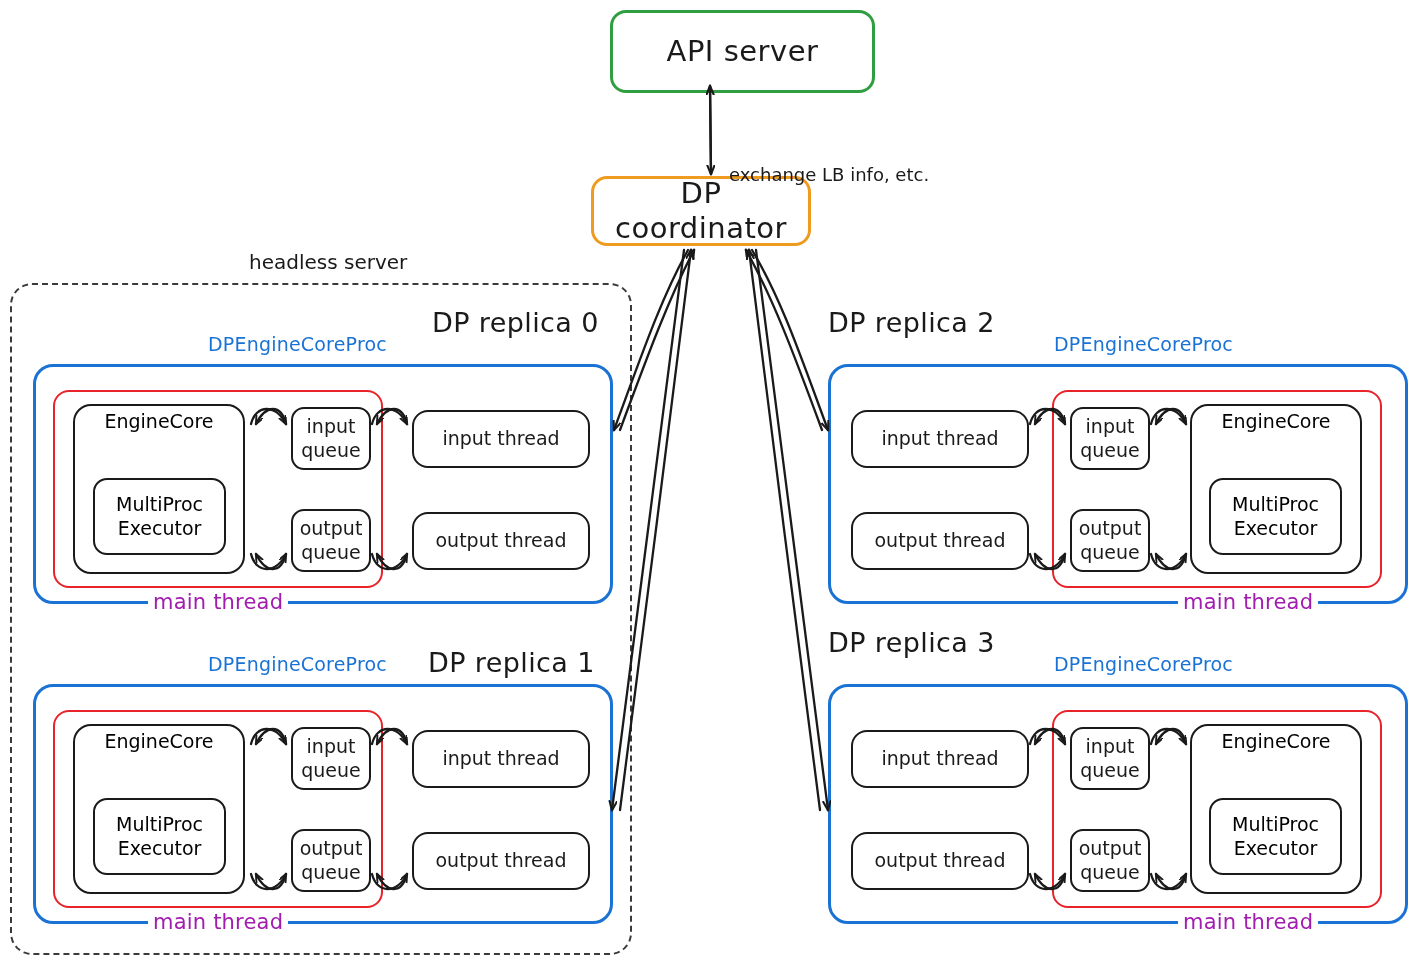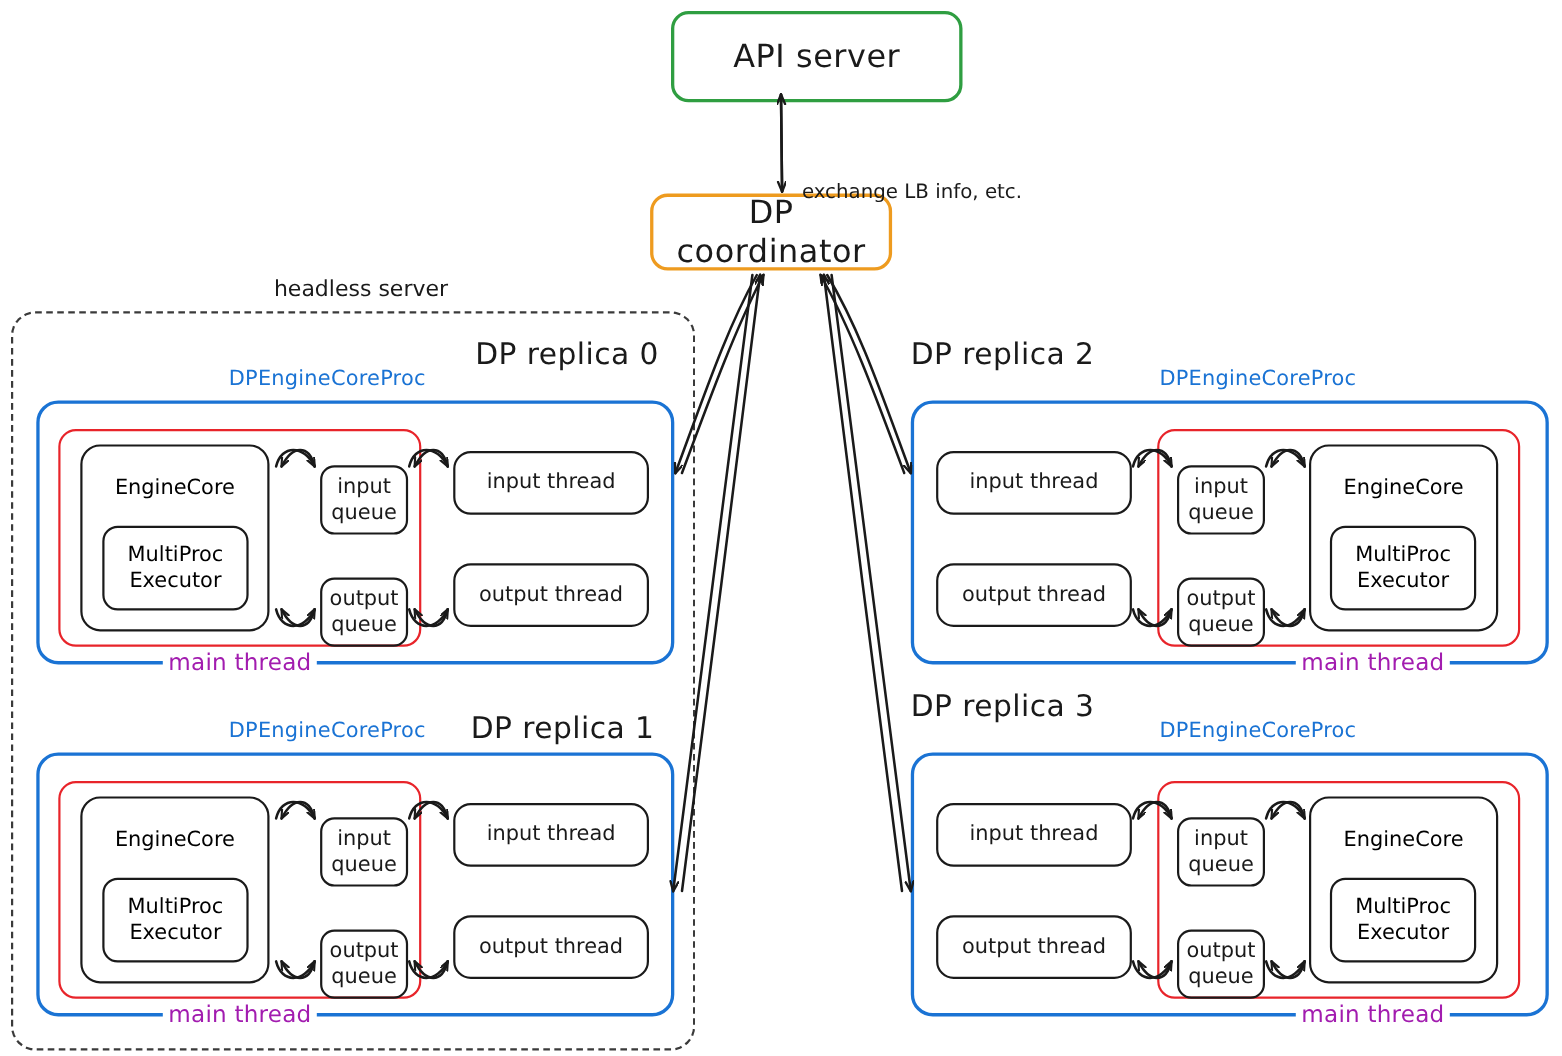--- a/index.html
+++ b/index.html
@@ -68,27 +68,26 @@
     border: 2.6px solid #1a1a1a;
     border-radius: 16px;
     font-size: 19px;
     color: #1a1a1a;
   }
   .queue-box {
     border: 2.6px solid #1a1a1a;
     border-radius: 13px;
     font-size: 19px;
     color: #1a1a1a;
-    margin-top: 16px;
   }
   .enginecore-box {
     border: 2.6px solid #1a1a1a;
     border-radius: 18px;
     align-items: flex-start;
-    padding-top: 26px;
+    padding-top: 4px;
     font-size: 19px;
   }
   .mpexec-box {
     border: 2.6px solid #1a1a1a;
     border-radius: 14px;
     font-size: 19px;
   }
   
   .lbl {
     position: absolute;

